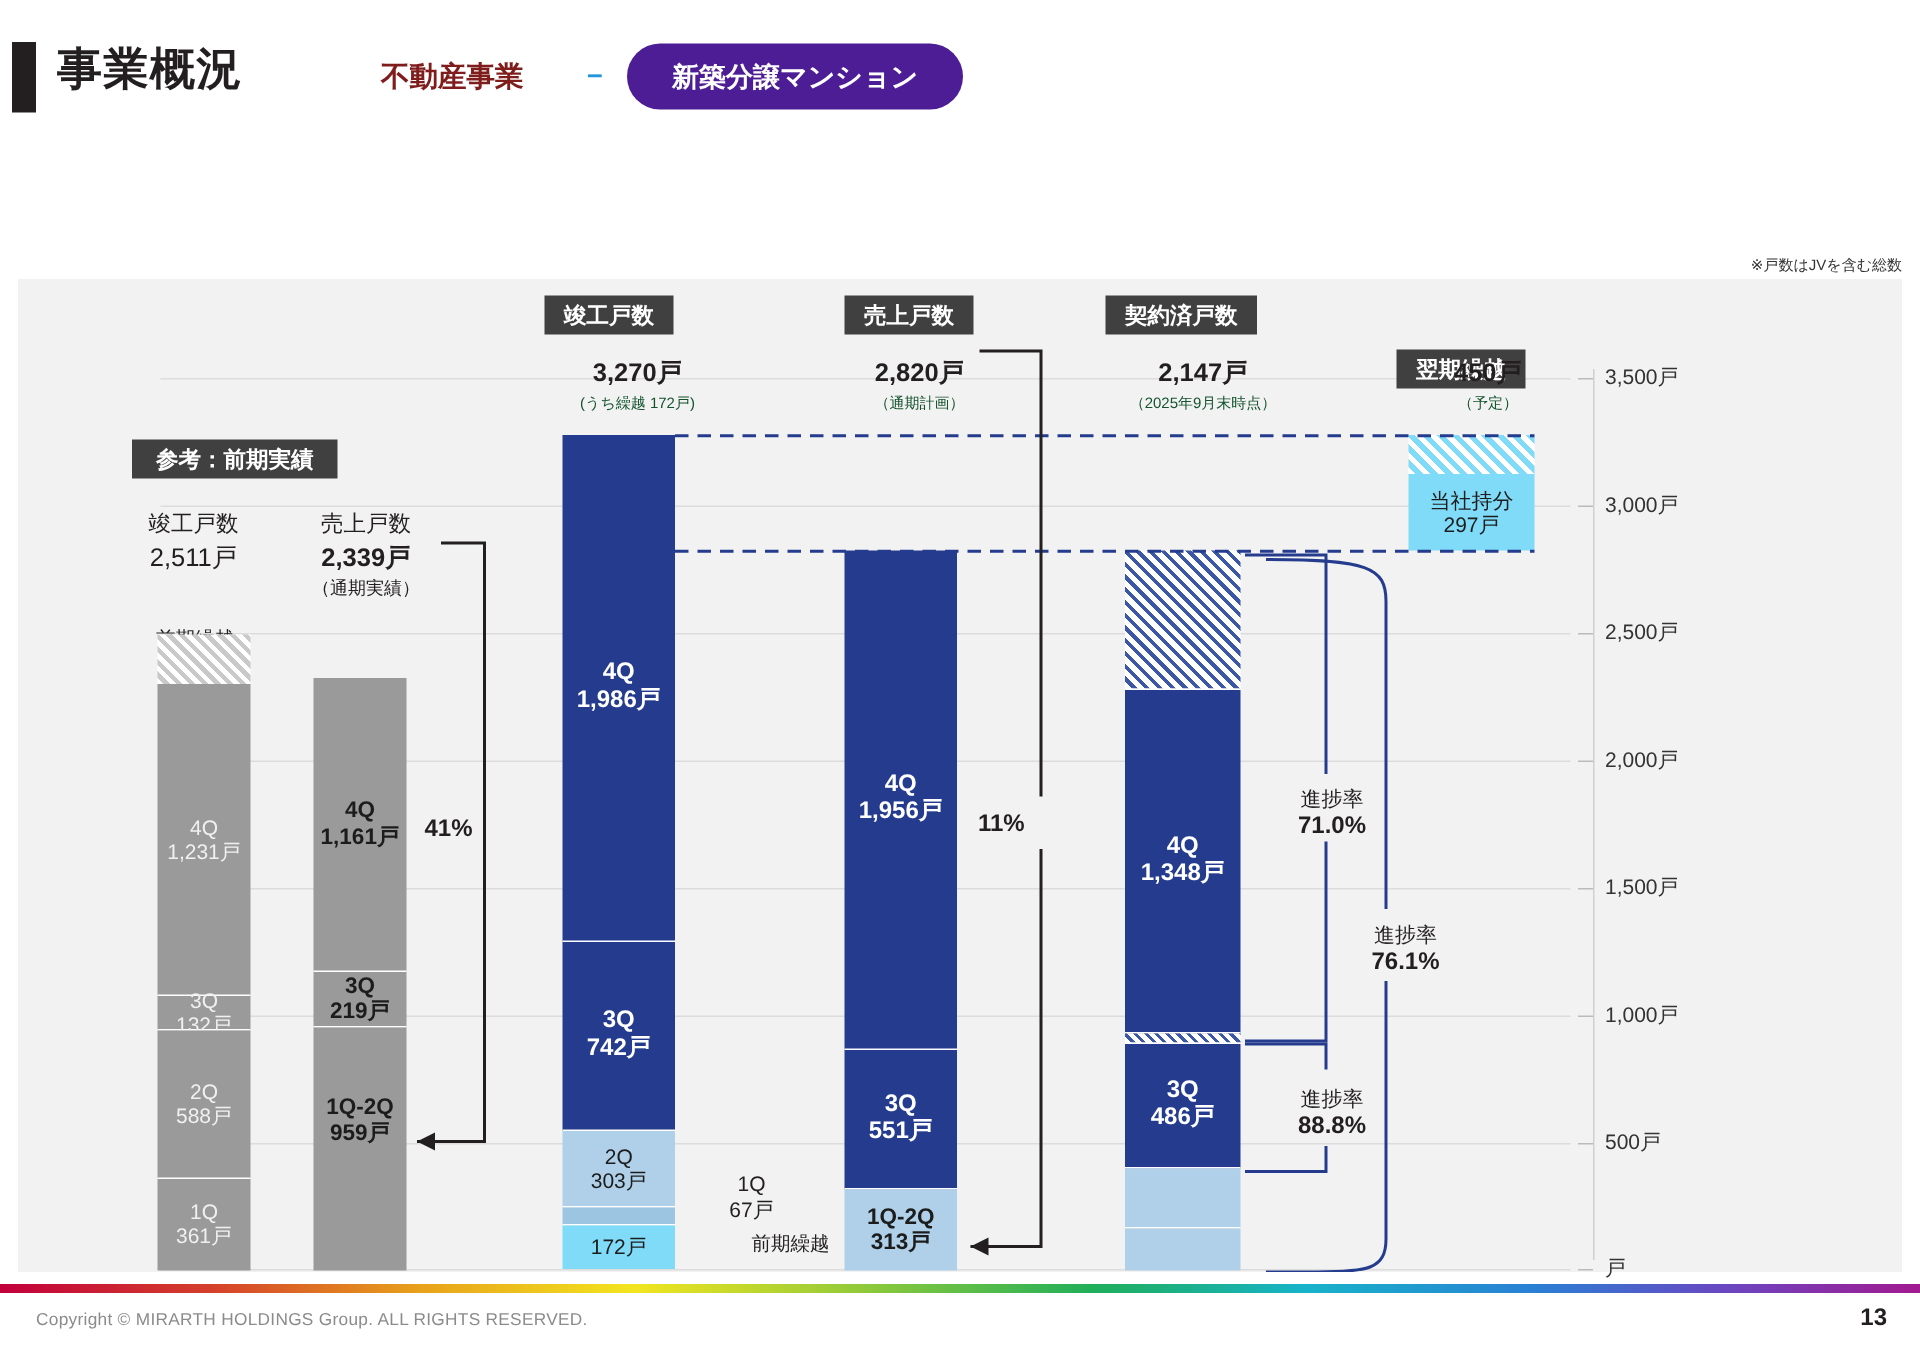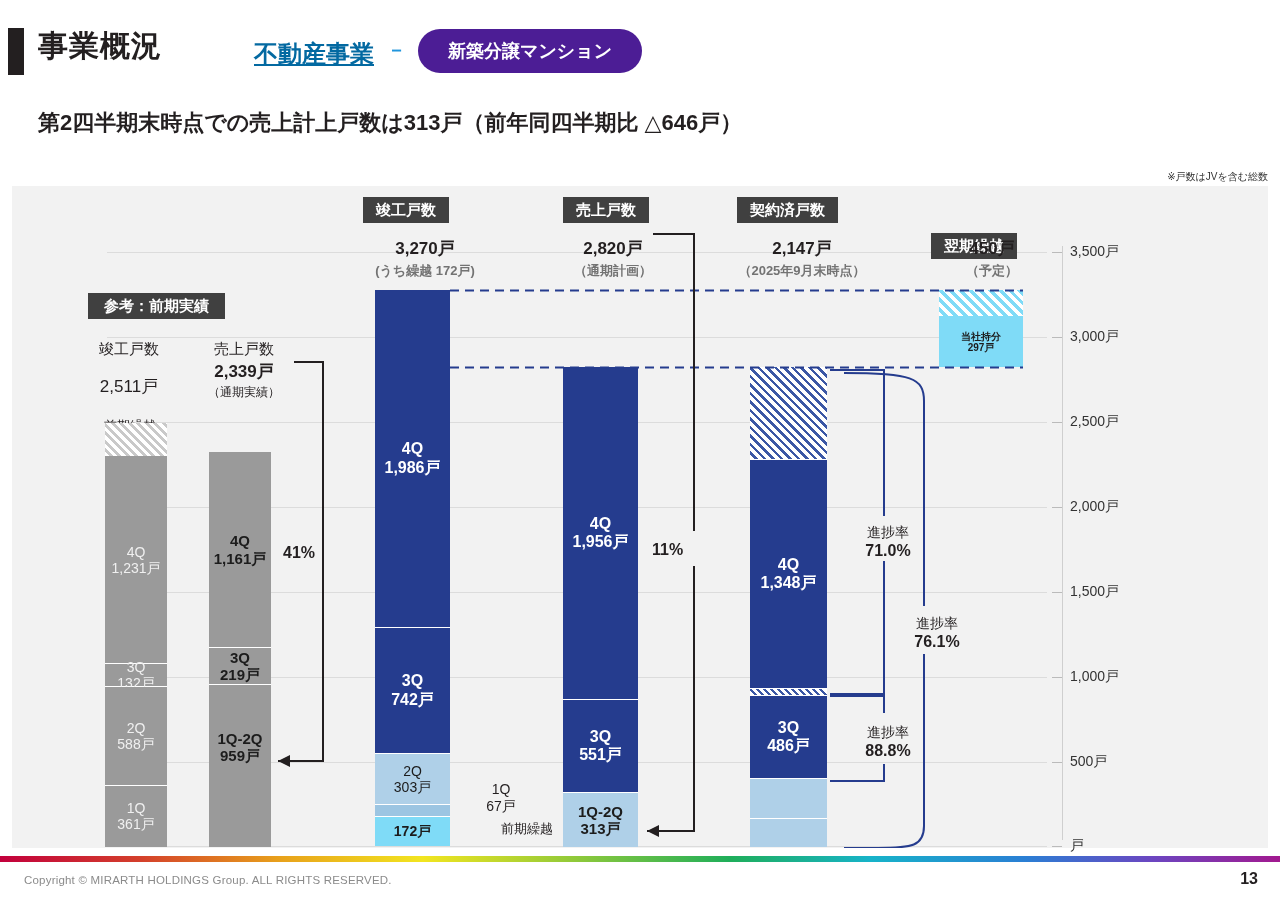--- a/index.html
+++ b/index.html
@@ -17,21 +17,21 @@
     position: absolute; left: 8px; top: 28px;
     width: 16px; height: 47px; background: #231f20;
   }
   .slide-title {
     position: absolute; left: 38px; top: 26px;
     font-size: 30px; font-weight: bold; letter-spacing: 1px;
     color: #231f20; white-space: nowrap;
   }
   .seg-label {
     position: absolute; left: 254px; top: 38px;
-    font-size: 24px; font-weight: bold; color: #0369a1; white-space: nowrap; text-decoration: underline;
+    font-size: 19px; font-weight: bold; color: #7f1d1d; white-space: nowrap;
   }
   .seg-dash {
     position: absolute; left: 387px; top: 37px;
     font-size: 19px; font-weight: bold; color: #2196dd;
   }
   .pill {
     position: absolute; left: 418px; top: 29px;
     height: 44px; padding: 0 30px;
     display: flex; align-items: center; justify-content: center;
     background: #4c1d95; border-radius: 22px;
@@ -74,32 +74,32 @@
   .tag {
     position: absolute; height: 26px; padding: 0 13px;
     display: flex; align-items: center; justify-content: center;
     background: #404040; color: #fff; font-size: 15px; font-weight: bold;
     white-space: nowrap;
   }
   .coltotal {
     position: absolute; text-align: center; white-space: nowrap;
   }
   .coltotal .big { font-size: 17px; font-weight: bold; color:#231f20; }
-  .coltotal .sub { font-size: 13px; color:#737373; display:block; margin-top:2px;font-weight:bold;}
+  .coltotal .sub { font-size: 10px; color:#14532d; display:block; margin-top:2px;}
 
   
   .ref-tag {
     position: absolute; left: 88px; top: 293px;
     height: 26px; padding: 0 16px;
     display: flex; align-items: center; justify-content: center;
     background: #404040; color:#fff; font-size:15px; font-weight:bold; white-space:nowrap;
   }
   .ref-col { position:absolute; text-align:center; white-space:nowrap; }
   .ref-col .t1 { font-size:15px; color:#231f20; }
-  .ref-col .t2 { font-size:17px; color:#231f20; display:block; margin-top:16px;}
+  .ref-col .t2 { font-size:17px; color:#231f20; display:block; margin-top:1px;}
   .ref-col .t2b { font-size:17px; font-weight:bold; color:#231f20; display:block; margin-top:1px;}
   .ref-col .t3 { font-size:12px; color:#231f20; display:block; margin-top:1px;}
   .carry-label {
     position:absolute; text-align:center; white-space:nowrap;
     font-size:13px; color:#231f20; line-height:1.25;
   }
 
   
   .seg { position: absolute; overflow: visible; }
   .seg .cap {
@@ -144,21 +144,20 @@
 </head>
 <body>
 
 <div id="slide">
 
   <div class="title-accent"></div>
   <div class="slide-title">事業概況</div>
   <div class="seg-label">不動産事業</div>
   <div class="seg-dash">－</div>
   <div class="pill">新築分譲マンション</div>
-  <div class="headline">第2四半期末時点での売上計上戸数は313戸（前年同四半期比 △646戸）</div>
   <div class="note-jv">※戸数はJVを含む総数</div>
 
   <div id="panel">
     <div id="plot">
 
       <div class="gridline" style="top:66px;"></div>
       <div class="gridline" style="top:151px;"></div>
       <div class="gridline" style="top:236px;"></div>
       <div class="gridline" style="top:321px;"></div>
       <div class="gridline" style="top:406px;"></div>
@@ -283,21 +282,21 @@
           <span class="l2">742戸</span>
         </span>
       </div>
       <div class="seg" style="left:363px; width:75px; top:567.9px; height:51.5px; background:#AFD0E8; border-bottom:1.5px solid #fff;">
         <span class="cap" style="font-size:14px;color:#1c1c1c;">
           <span class="l1">2Q</span>
           <span class="l2">303戸</span>
         </span>
       </div>
       <div class="seg" style="left:363px; width:75px; top:619.4px; height:11.4px; background:#9CC5E2; border-bottom:1.5px solid #fff;"></div>
-      <div class="seg" style="left:363px; width:75px; top:630.8px; height:29.2px; background:#7FDBF7;font-weight:bold;">
+      <div class="seg" style="left:363px; width:75px; top:630.8px; height:29.2px; background:#7FDBF7;">
         <span class="cap" style="font-size:14px;color:#1c1c1c;">172戸</span>
       </div>
 
       <div class="outside-lab" style="left:454px; top:595px; width:70px;">
         <span>1Q</span><br>
         <span>67戸</span>
       </div>
       <div class="outside-lab" style="left:470px; top:635px; width:90px; font-size:13px;">前期繰越</div>
 
       <div class="seg" style="left:551px; width:75px; top:181.3px; height:332.5px; background:#253C8E; border-bottom:1.5px solid #fff;">
@@ -338,21 +337,21 @@
           <span class="l1">3Q</span>
           <span class="l2">486戸</span>
         </span>
       </div>
       <div class="seg" style="left:738px; width:77px; top:592.7px; height:40.0px; background:#AFD0E8; border-bottom:1.5px solid #fff;"></div>
       <div class="seg" style="left:738px; width:77px; top:632.7px; height:28.0px; background:#AFD0E8;"></div>
 
       <div class="seg" style="left:927px; width:84px; top:104.2px; height:26.0px;
                   background: repeating-linear-gradient(45deg, #ffffff 0 3.5px, #7FDBF7 3.5px 7px);"></div>
       <div class="seg" style="left:927px; width:84px; top:130.2px; height:51.1px; background:#7FDBF7;">
-        <span class="cap" style="font-size:10px;color:#1c1c1c;font-weight:bold;">
+        <span class="cap" style="font-size:14px;color:#1c1c1c;">
           <span class="l1">当社持分</span>
           <span class="l2">297戸</span>
         </span>
       </div>
 
       <div class="prog-lab" style="left:833px; top:337px; width:86px;">
         <span>進捗率</span>
         <b>71.0%</b>
       </div>
       <div class="prog-lab" style="left:882px; top:428px; width:86px;">

